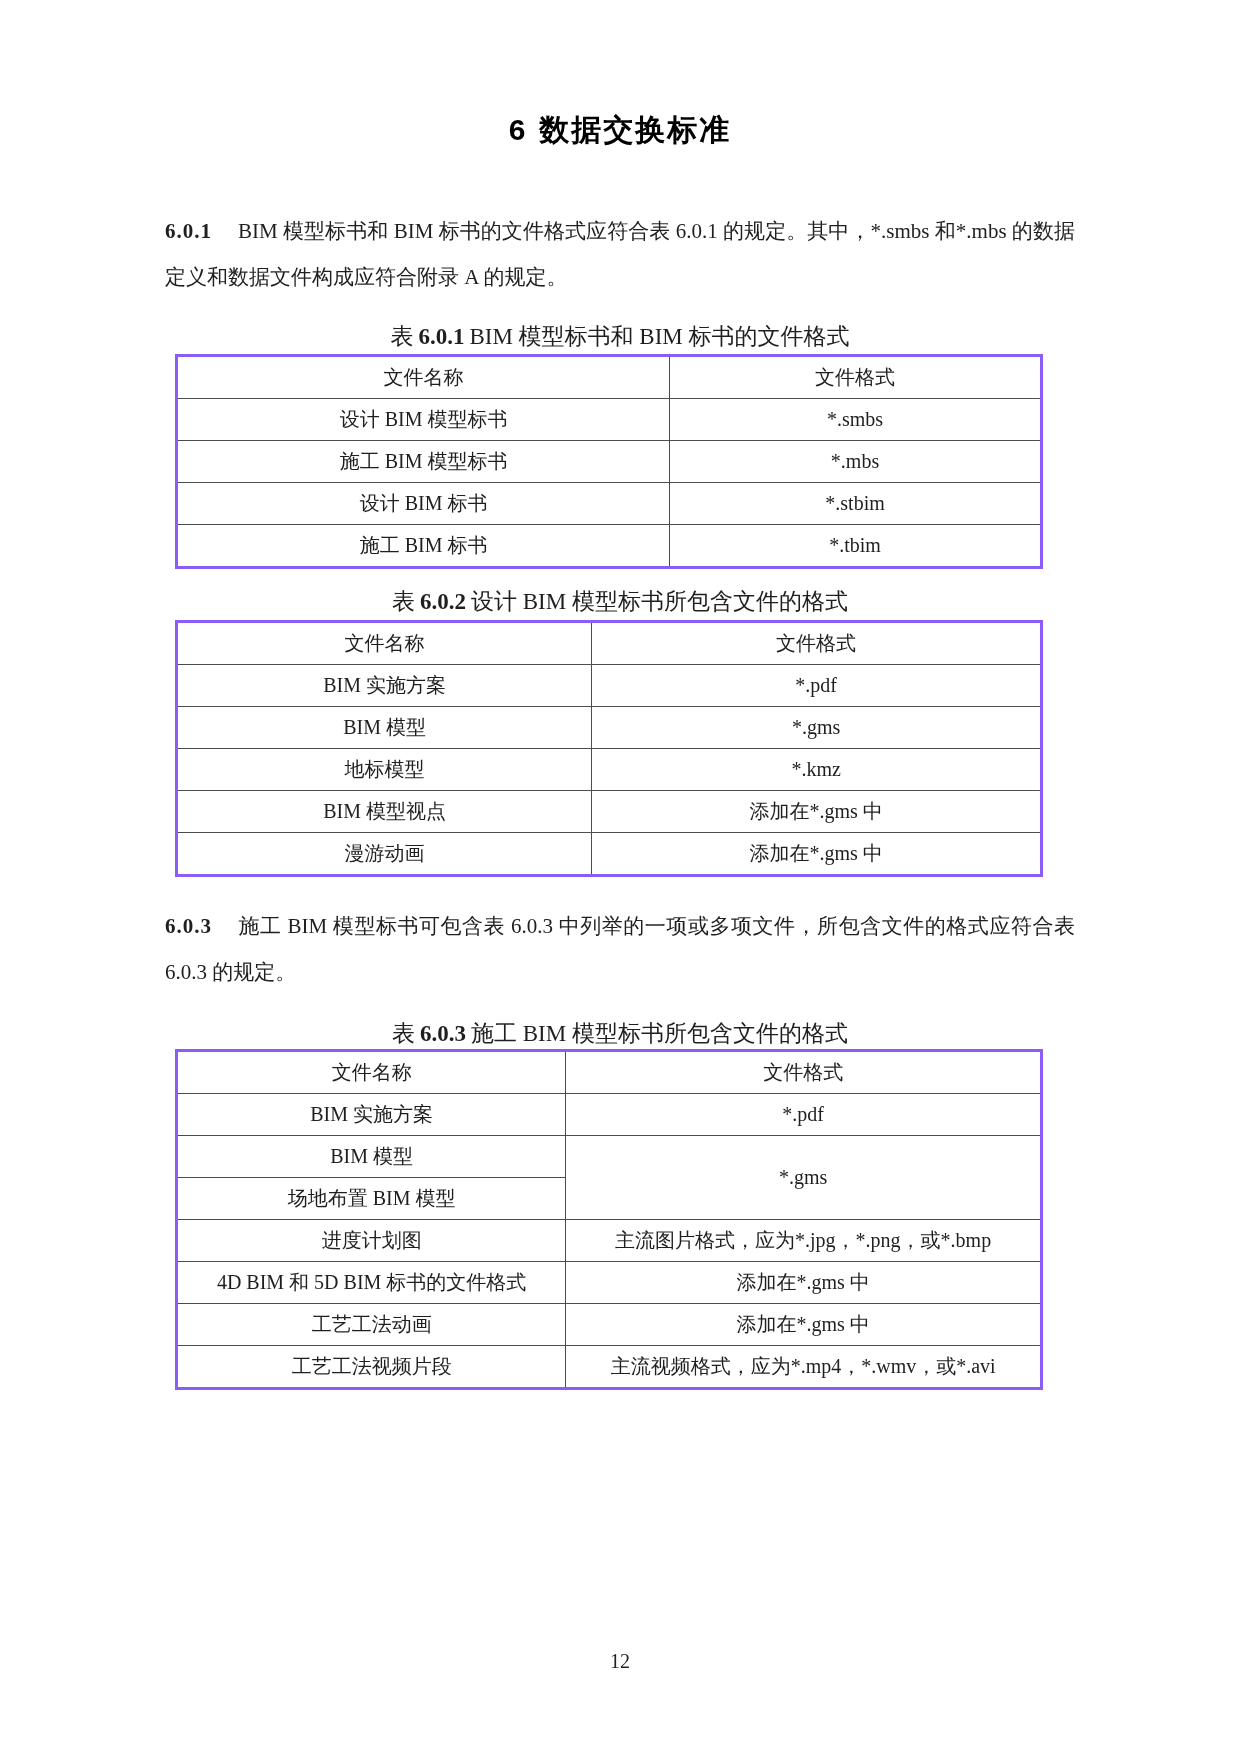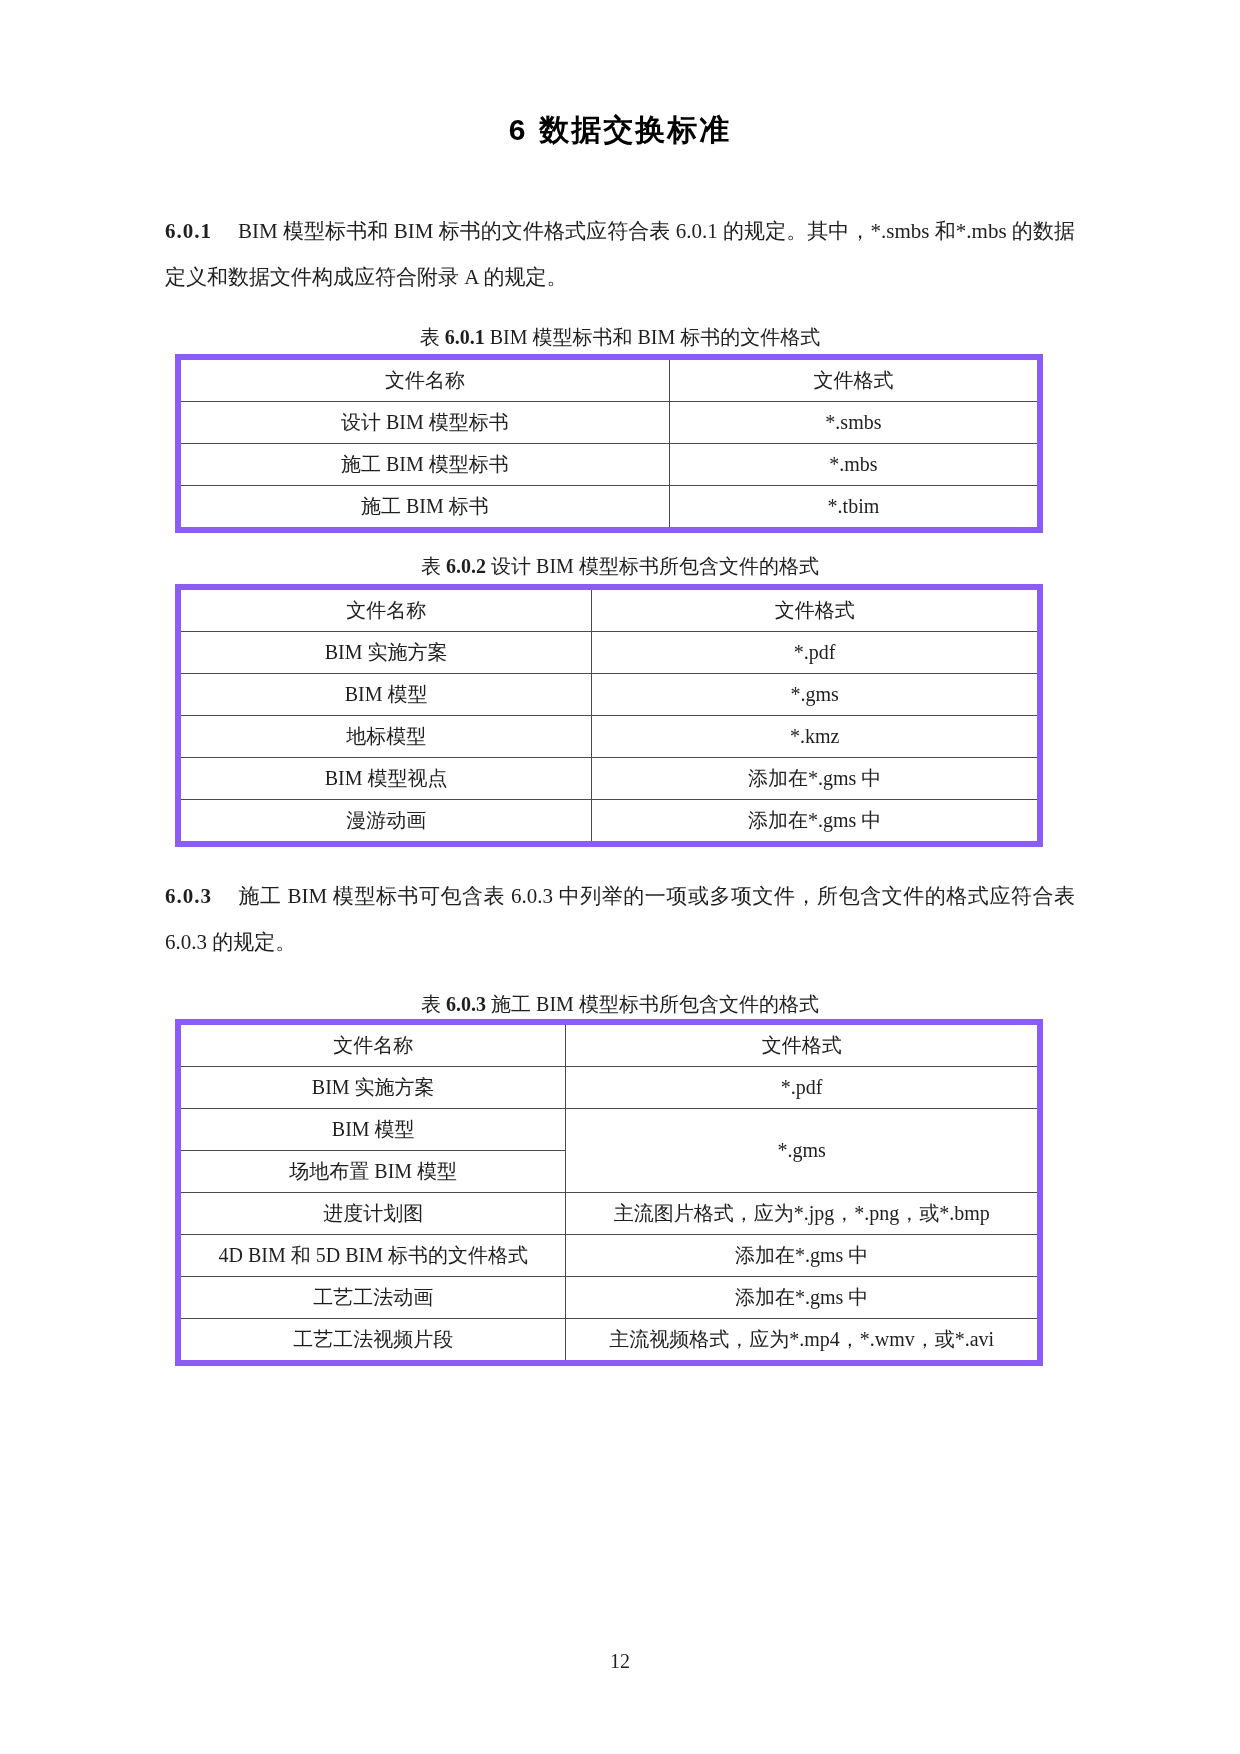--- a/index.html
+++ b/index.html
@@ -38,35 +38,35 @@
     font-weight:700;
     margin-right:26px;
     letter-spacing:1px;
   }
   .clause-1{margin-top:56px;}
   .clause-2{margin-top:23px;}
   .clause-3{margin-top:26px;}
   
   .tbl-caption{
     text-align:center;
-    font-size:20px;
+    font-size:23px;
     line-height:30px;
     color:#1f1f1f;
   }
   .tbl-caption .cap-num{font-weight:700;margin:0 5px;}
   .cap-1{margin-top:22px;}
   .cap-2{margin-top:18px;}
   .cap-3{margin-top:24px;}
   
   table.doc-table{
     border-collapse:collapse;
     margin-left:10px;
     width:868px;
     table-layout:fixed;
-    border:6px solid #8b5cf6;
+    border:3px solid #8b5cf6;
   }
   table.doc-table td,table.doc-table th{
     border:1px solid #4c4c4c;
     height:41px;
     padding:0 6px;
     text-align:center;
     vertical-align:middle;
     font-size:20px;
     font-weight:400;
     color:#1f1f1f;
@@ -118,20 +118,24 @@
       </tr>
       <tr>
         <td>设计 BIM 模型标书</td>
         <td>*.smbs</td>
       </tr>
       <tr>
         <td>施工 BIM 模型标书</td>
         <td>*.mbs</td>
       </tr>
       <tr>
+        <td>设计 BIM 标书</td>
+        <td>*.stbim</td>
+      </tr>
+      <tr>
         <td>施工 BIM 标书</td>
         <td>*.tbim</td>
       </tr>
     </tbody>
   </table>
 
 
   <div class="tbl-caption cap-2">
     <span>表</span><span class="cap-num">6.0.2</span><span>设计 BIM 模型标书所包含文件的格式</span>
   </div>

